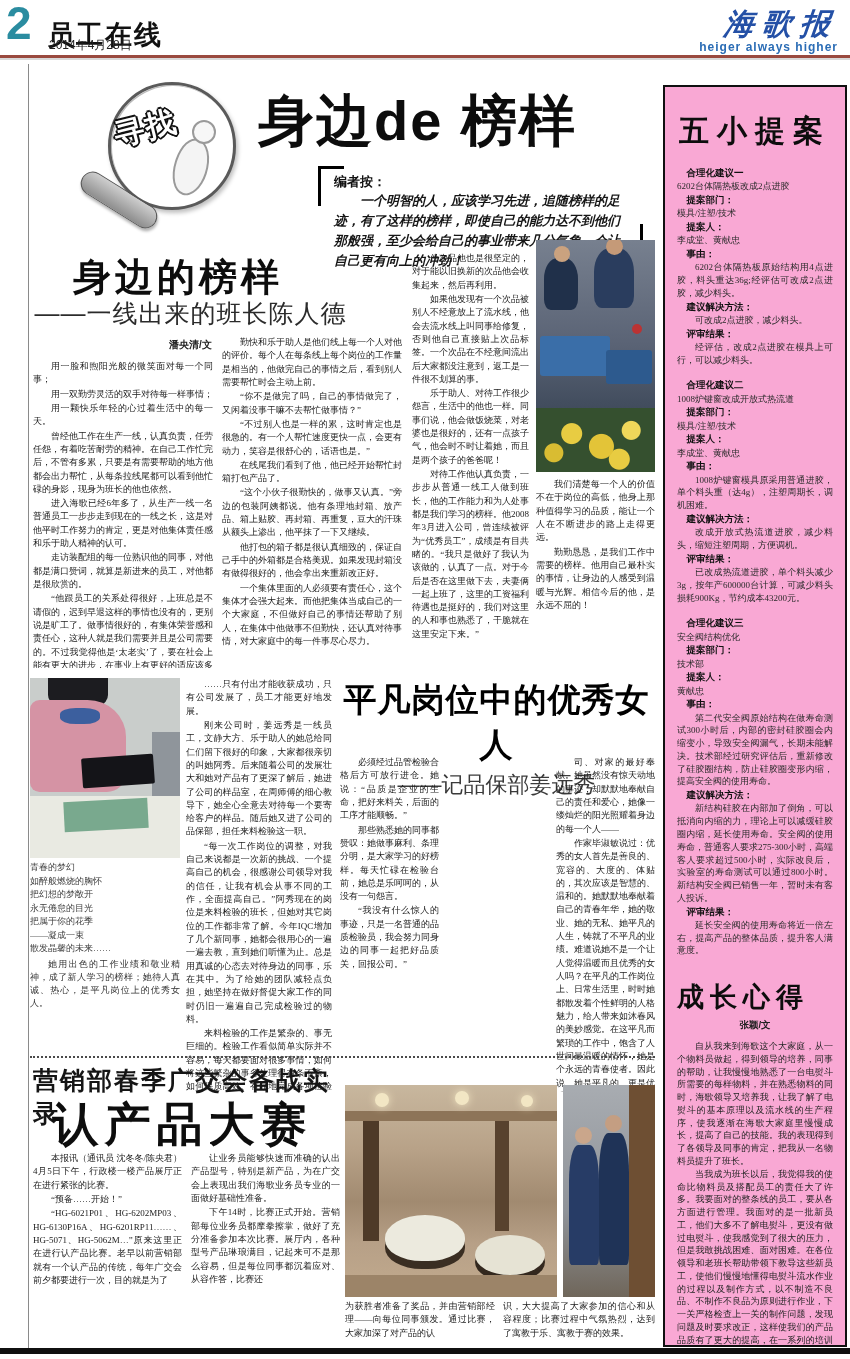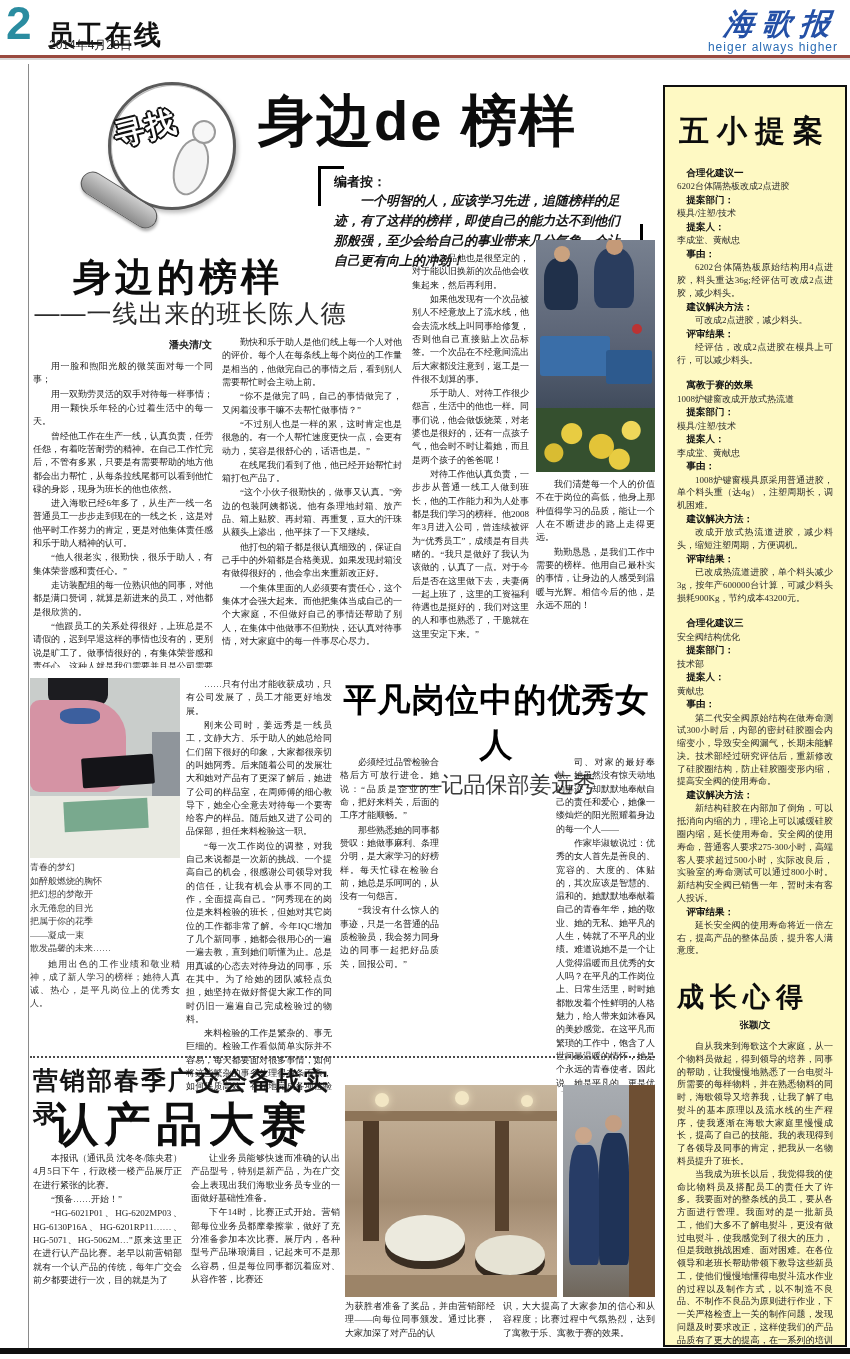--- a/index.html
+++ b/index.html
@@ -6,21 +6,21 @@
   html,body { background:#ffffff; }
   body { font-family:"Liberation Sans", sans-serif; }
   #page { position:relative; width:850px; height:1359px; background:#fff; overflow:hidden; margin:0 auto; }
   .abs { position:absolute; }
 
   
   .page-num { left:6px; top:0px; font-size:46px; font-weight:bold; color:#2a8ca0; line-height:1; }
   .section-title { left:47px; top:17px; font-size:27px; font-weight:bold; color:#111; letter-spacing:2px; }
   .page-date { left:49px; top:37px; font-size:12px; color:#222; }
   .masthead { right:12px; top:4px; font-size:30px; font-weight:bold; font-style:italic; color:#2450a6; letter-spacing:8px; transform:skewX(-6deg); font-family:"Liberation Serif", serif; }
-  .slogan { right:12px; top:40px; font-size:12px; font-weight:normal; color:#2a6cb5; letter-spacing:1px; }
+  .slogan { right:12px; top:40px; font-size:12px; font-weight:bold; color:#2a6cb5; letter-spacing:1px; }
   .rule-red { left:0; top:55px; width:850px; height:3px; background:#9a4a3f; }
   .rule-gray { left:0; top:58px; width:850px; height:2px; background:#d9d9d9; }
   .left-rule { left:28px; top:64px; width:1px; height:1284px; background:#8a8a8a; }
   .bottom-bar { left:0; top:1348px; width:850px; height:6px; background:#101010; }
 
   
   .mag { left:80px; top:80px; width:180px; height:170px; }
   .mag-circle { position:absolute; left:28px; top:2px; width:128px; height:128px; border:3px solid #5a5a5a; border-radius:50%; box-shadow:2px 3px 4px rgba(0,0,0,.25), inset 1px 1px 0 #bbb; background:#fff; }
   .mag-handle { position:absolute; left:-4px; top:108px; width:86px; height:24px; background:linear-gradient(180deg,#cfcfcf,#8d8d8d); border:1px solid #555; border-radius:12px; transform:rotate(32deg); box-shadow:2px 2px 3px rgba(0,0,0,.3); }
   .mag-label { position:absolute; left:34px; top:28px; font-size:30px; font-weight:900; color:#fff; transform:rotate(-14deg); letter-spacing:2px;
@@ -108,21 +108,21 @@
   .ph3 .floor { left:0; top:190px; width:212px; height:22px; background:#9c8468; }
 
   .ph4 { left:563px; top:1085px; width:92px; height:212px; background:linear-gradient(180deg,#a8acb1 0%,#8f9399 60%,#6f665a 100%); }
   .ph4 .wood { left:66px; top:0; width:26px; height:212px; background:#6e4f33; }
   .ph4 .fig1 { left:6px; top:60px; width:30px; height:120px; background:#273c66; border-radius:30% 30% 8% 8%; }
   .ph4 .fig2 { left:36px; top:48px; width:30px; height:132px; background:#1f3357; border-radius:30% 30% 8% 8%; }
   .ph4 .hd1 { left:12px; top:42px; width:17px; height:17px; background:#caa68b; border-radius:50%; }
   .ph4 .hd2 { left:42px; top:30px; width:17px; height:17px; background:#c49e82; border-radius:50%; }
 
   
-  .sidebar { left:663px; top:85px; width:184px; height:1262px; border:2px solid #101010; background:#fef9c3; padding:8px 12px; overflow:hidden; }
+  .sidebar { left:663px; top:85px; width:184px; height:1262px; border:2px solid #101010; background:#f9a8d4; padding:8px 12px; overflow:hidden; }
   .sb-title { text-align:center; font-size:30px; font-weight:900; letter-spacing:8px; color:#0d0d0d; margin:16px 0 14px; }
   .sb-sec { margin-bottom:12px; }
   .sb-h { font-size:9.5px; font-weight:bold; color:#111; text-indent:1em; line-height:1.5; }
   .sb-t { font-size:9px; color:#2a2a2a; line-height:1.42; text-align:justify; font-family:"Liberation Serif", serif; }
   .sb-t.ind { text-indent:2em; }
   .sbg-title { text-align:left; font-size:27px; font-weight:900; letter-spacing:6px; color:#0d0d0d; margin:22px 0 4px; }
   .sbg-by { text-align:center; font-size:9.5px; font-weight:bold; color:#222; margin-bottom:8px; }
   .sbg-p { font-size:9px; line-height:1.42; text-align:justify; text-indent:2em; color:#242424; font-family:"Liberation Serif", serif; }
 </style>
 </head>
@@ -158,21 +158,20 @@
 
   <div class="abs a-title a1-title">身边的榜样</div>
   <div class="abs a-byline a1-byline">潘央清/文</div>
   <div class="abs a-sub a1-sub">——一线出来的班长陈人德</div>
   <div class="abs col a1c1">
     <p>用一脸和煦阳光般的微笑面对每一个同事；</p>
     <p>用一双勤劳灵活的双手对待每一样事情；</p>
     <p>用一颗快乐年轻的心过着生活中的每一天。</p>
     <p>曾经他工作在生产一线，认真负责，任劳任怨，有着吃苦耐劳的精神。在自己工作忙完后，不管有多累，只要是有需要帮助的地方他都会出力帮忙，从每条拉线尾都可以看到他忙碌的身影，现身为班长的他也依然。</p>
     <p>进入海歌已经6年多了，从生产一线一名普通员工一步步走到现在的一线之长，这是对他平时工作努力的肯定，更是对他集体责任感和乐于助人精神的认可。</p>
-    <p>“他人很老实，很勤快，很乐于助人，有集体荣誉感和责任心。”</p>
     <p>走访装配组的每一位熟识他的同事，对他都是满口赞词，就算是新进来的员工，对他都是很欣赏的。</p>
     <p>“他跟员工的关系处得很好，上班总是不请假的，迟到早退这样的事情也没有的，更别说是旷工了。做事情很好的，有集体荣誉感和责任心，这种人就是我们需要并且是公司需要的。不过我觉得他是‘太老实’了，要在社会上能有更大的进步，在事业上有更好的适应该多学学的。”车间领导是这样评价他的。</p>
   </div>
   <div class="abs col a1c2">
     <p>勤快和乐于助人是他们线上每一个人对他的评价。每个人在每条线上每个岗位的工作量是相当的，他做完自己的事情之后，看到别人需要帮忙时会主动上前。</p>
     <p>“你不是做完了吗，自己的事情做完了，又闲着没事干嘛不去帮忙做事情？”</p>
     <p>“不过别人也是一样的累，这时肯定也是很急的。有一个人帮忙速度更快一点，会更有动力，笑容是很舒心的，话语也是。”</p>
     <p>在线尾我们看到了他，他已经开始帮忙封箱打包产品了。</p>
     <p>“这个小伙子很勤快的，做事又认真。”旁边的包装阿姨都说。他有条理地封箱、放产品、箱上贴胶、再封箱、再重复，豆大的汗珠从额头上渗出，他平抹了一下又继续。</p>
     <p>他打包的箱子都是很认真细致的，保证自己手中的外箱都是合格美观。如果发现封箱没有做得很好的，他会拿出来重新改正好。</p>
@@ -291,21 +290,21 @@
       <div class="sb-t">李成堂、黄献忠</div>
       <div class="sb-h">事由：</div>
       <div class="sb-t ind">6202台体隔热板原始结构用4点进胶，料头重达36g;经评估可改成2点进胶，减少料头。</div>
       <div class="sb-h">建议解决方法：</div>
       <div class="sb-t ind">可改成2点进胶，减少料头。</div>
       <div class="sb-h">评审结果：</div>
       <div class="sb-t ind">经评估，改成2点进胶在模具上可行，可以减少料头。</div>
     </div>
 
     <div class="sb-sec">
-      <div class="sb-h">寓教于赛的效果</div>
+      <div class="sb-h">合理化建议二</div>
       <div class="sb-t">1008炉键窗改成开放式热流道</div>
       <div class="sb-h">提案部门：</div>
       <div class="sb-t">模具/注塑/技术</div>
       <div class="sb-h">提案人：</div>
       <div class="sb-t">李成堂、黄献忠</div>
       <div class="sb-h">事由：</div>
       <div class="sb-t ind">1008炉键窗模具原采用普通进胶，单个料头重（达4g），注塑周期长，调机困难。</div>
       <div class="sb-h">建议解决方法：</div>
       <div class="sb-t ind">改成开放式热流道进胶，减少料头，缩短注塑周期，方便调机。</div>
       <div class="sb-h">评审结果：</div>

